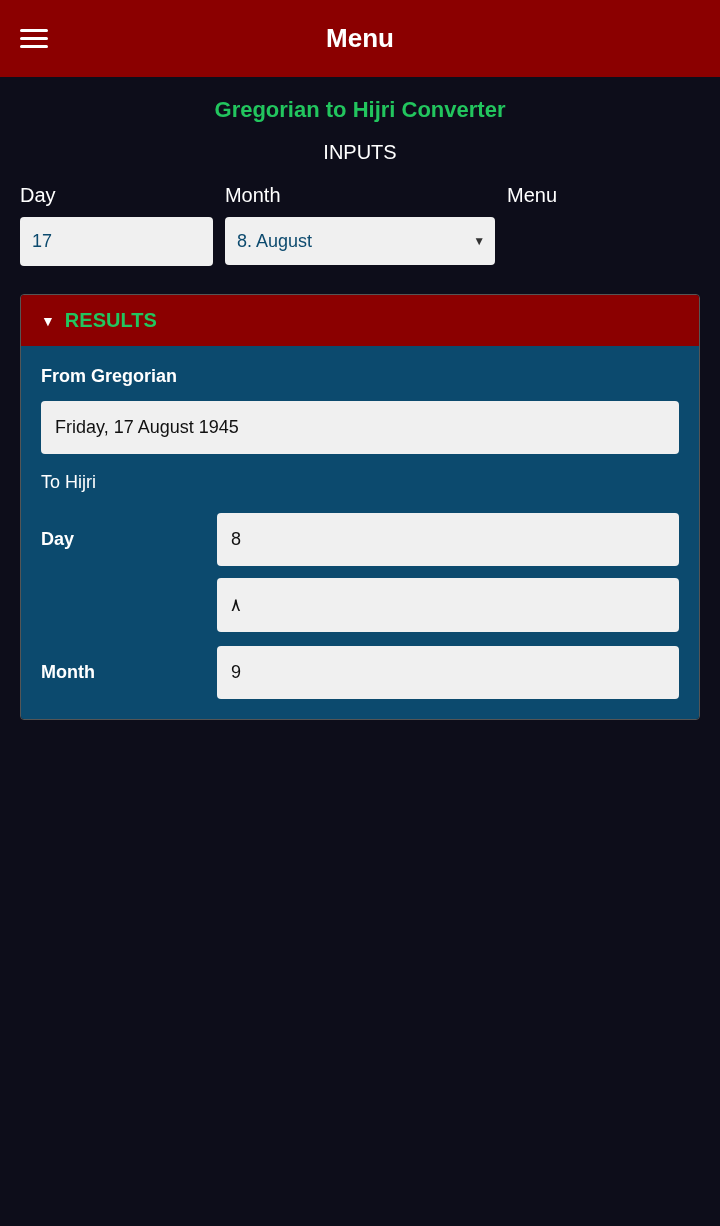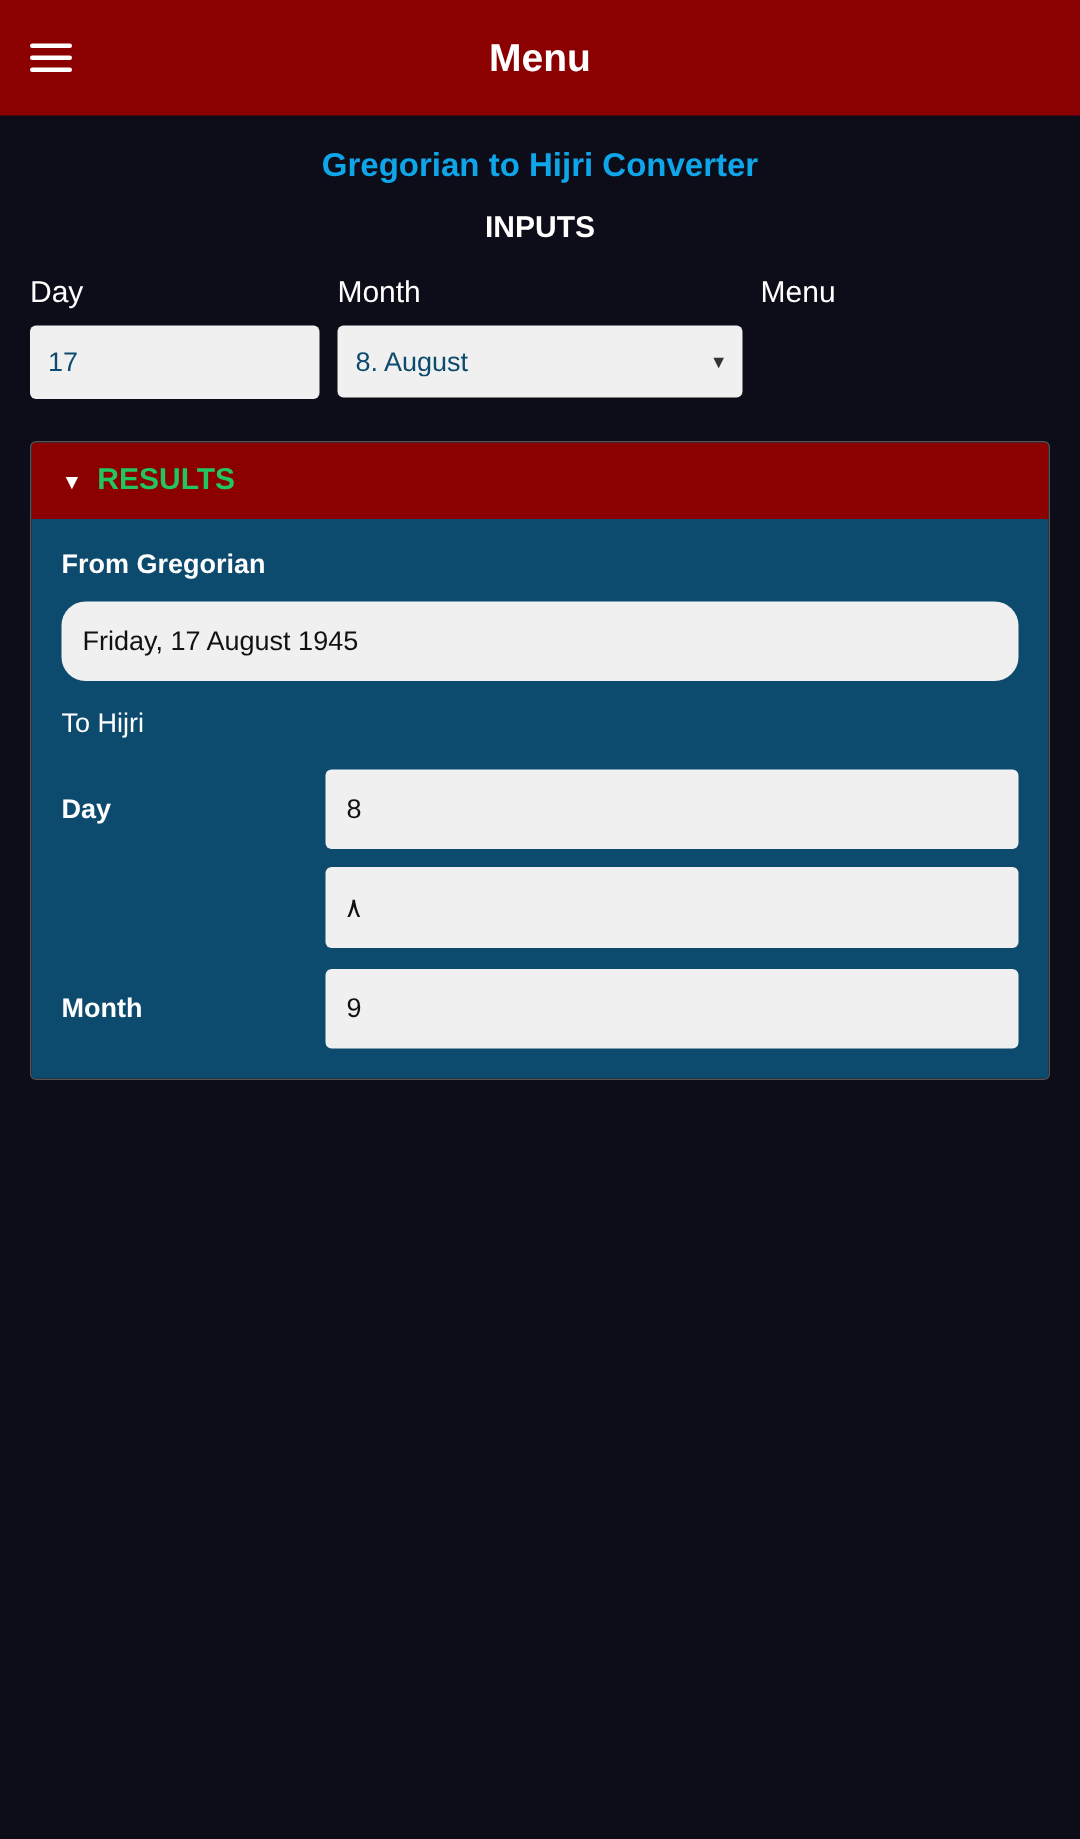--- a/index.html
+++ b/index.html
@@ -46,28 +46,28 @@
 
     
     .main {
       padding: 20px 20px;
     }
 
     .page-title {
       text-align: center;
       font-size: 22px;
       font-weight: bold;
-      color: #0ea5e9;
+      color: #22c55e;
       margin-bottom: 18px;
     }
 
     .inputs-label {
       text-align: center;
       font-size: 20px;
-      font-weight: bold;
+      font-weight: normal;
       color: #ffffff;
       margin-bottom: 20px;
     }
 
     
     .inputs-row {
       display: flex;
       gap: 12px;
       margin-bottom: 28px;
     }
@@ -153,21 +153,21 @@
       font-size: 18px;
       font-weight: bold;
       color: #ffffff;
       margin-bottom: 14px;
     }
 
     .result-input {
       background-color: #f0f0f0;
       color: #111111;
       border: none;
-      border-radius: 16px;
+      border-radius: 4px;
       padding: 16px 14px;
       font-size: 18px;
       width: 100%;
       margin-bottom: 18px;
     }
 
     .to-hijri-label {
       font-size: 18px;
       font-weight: normal;
       color: #ffffff;

